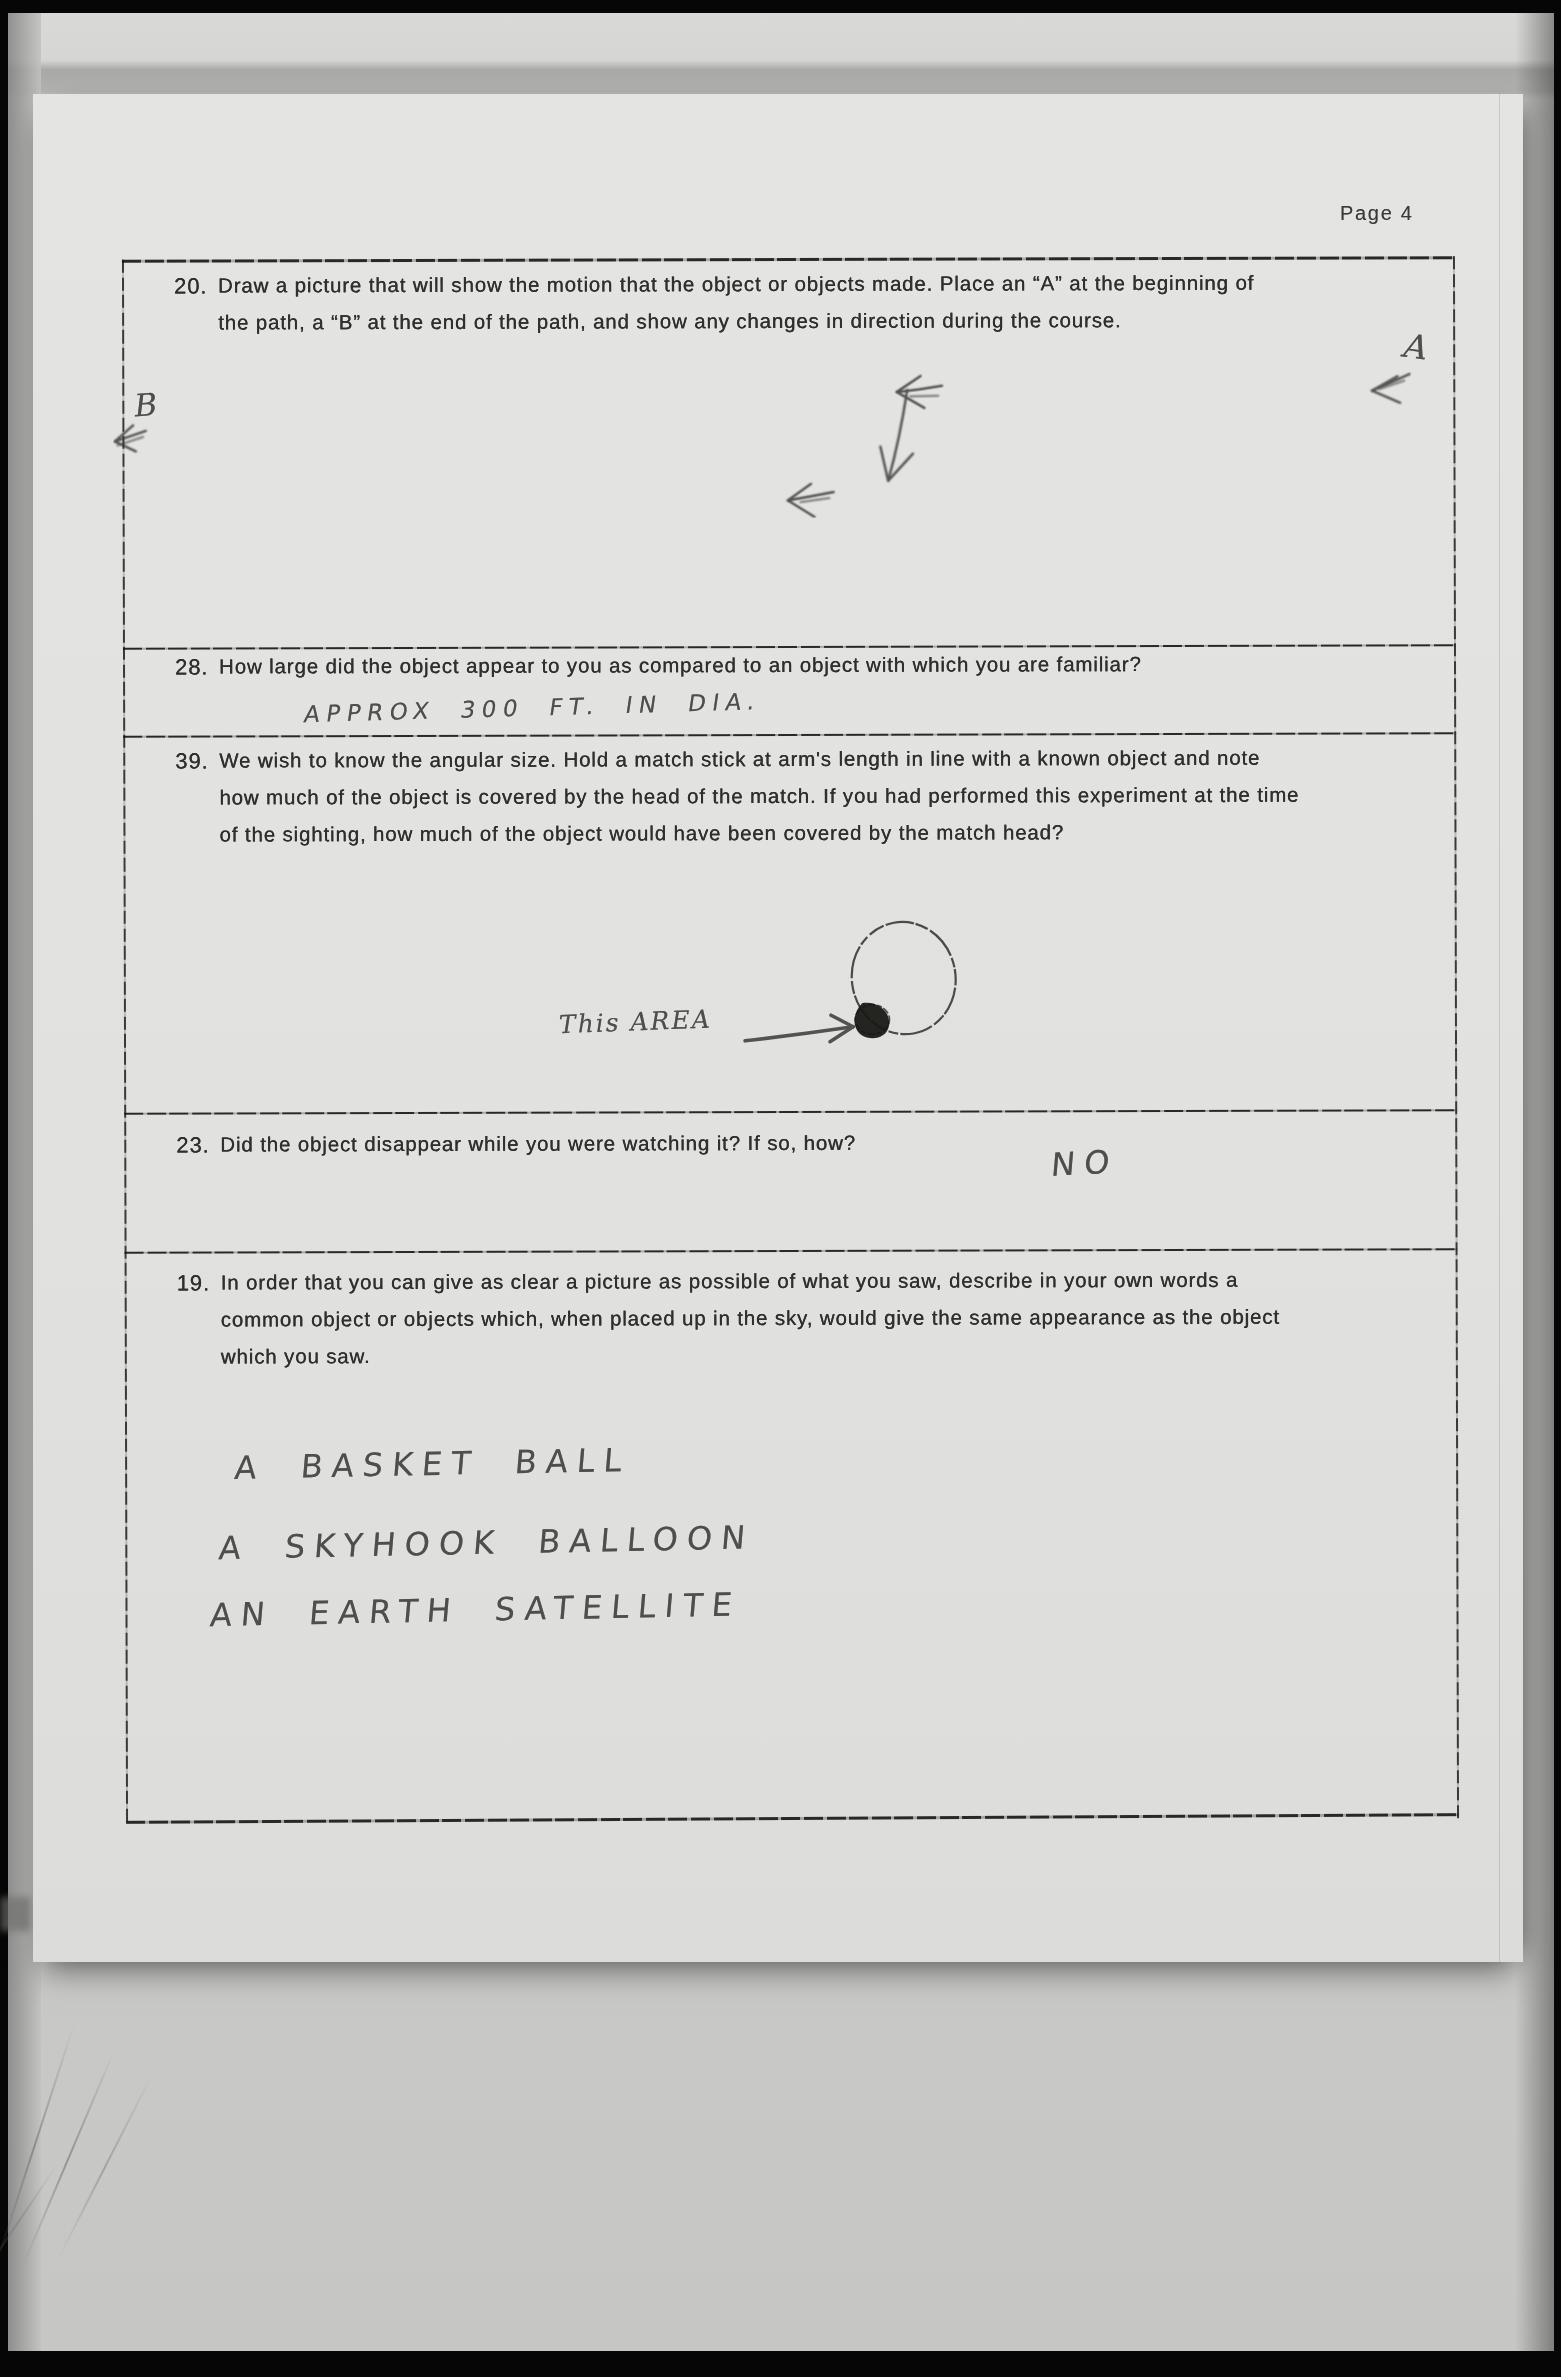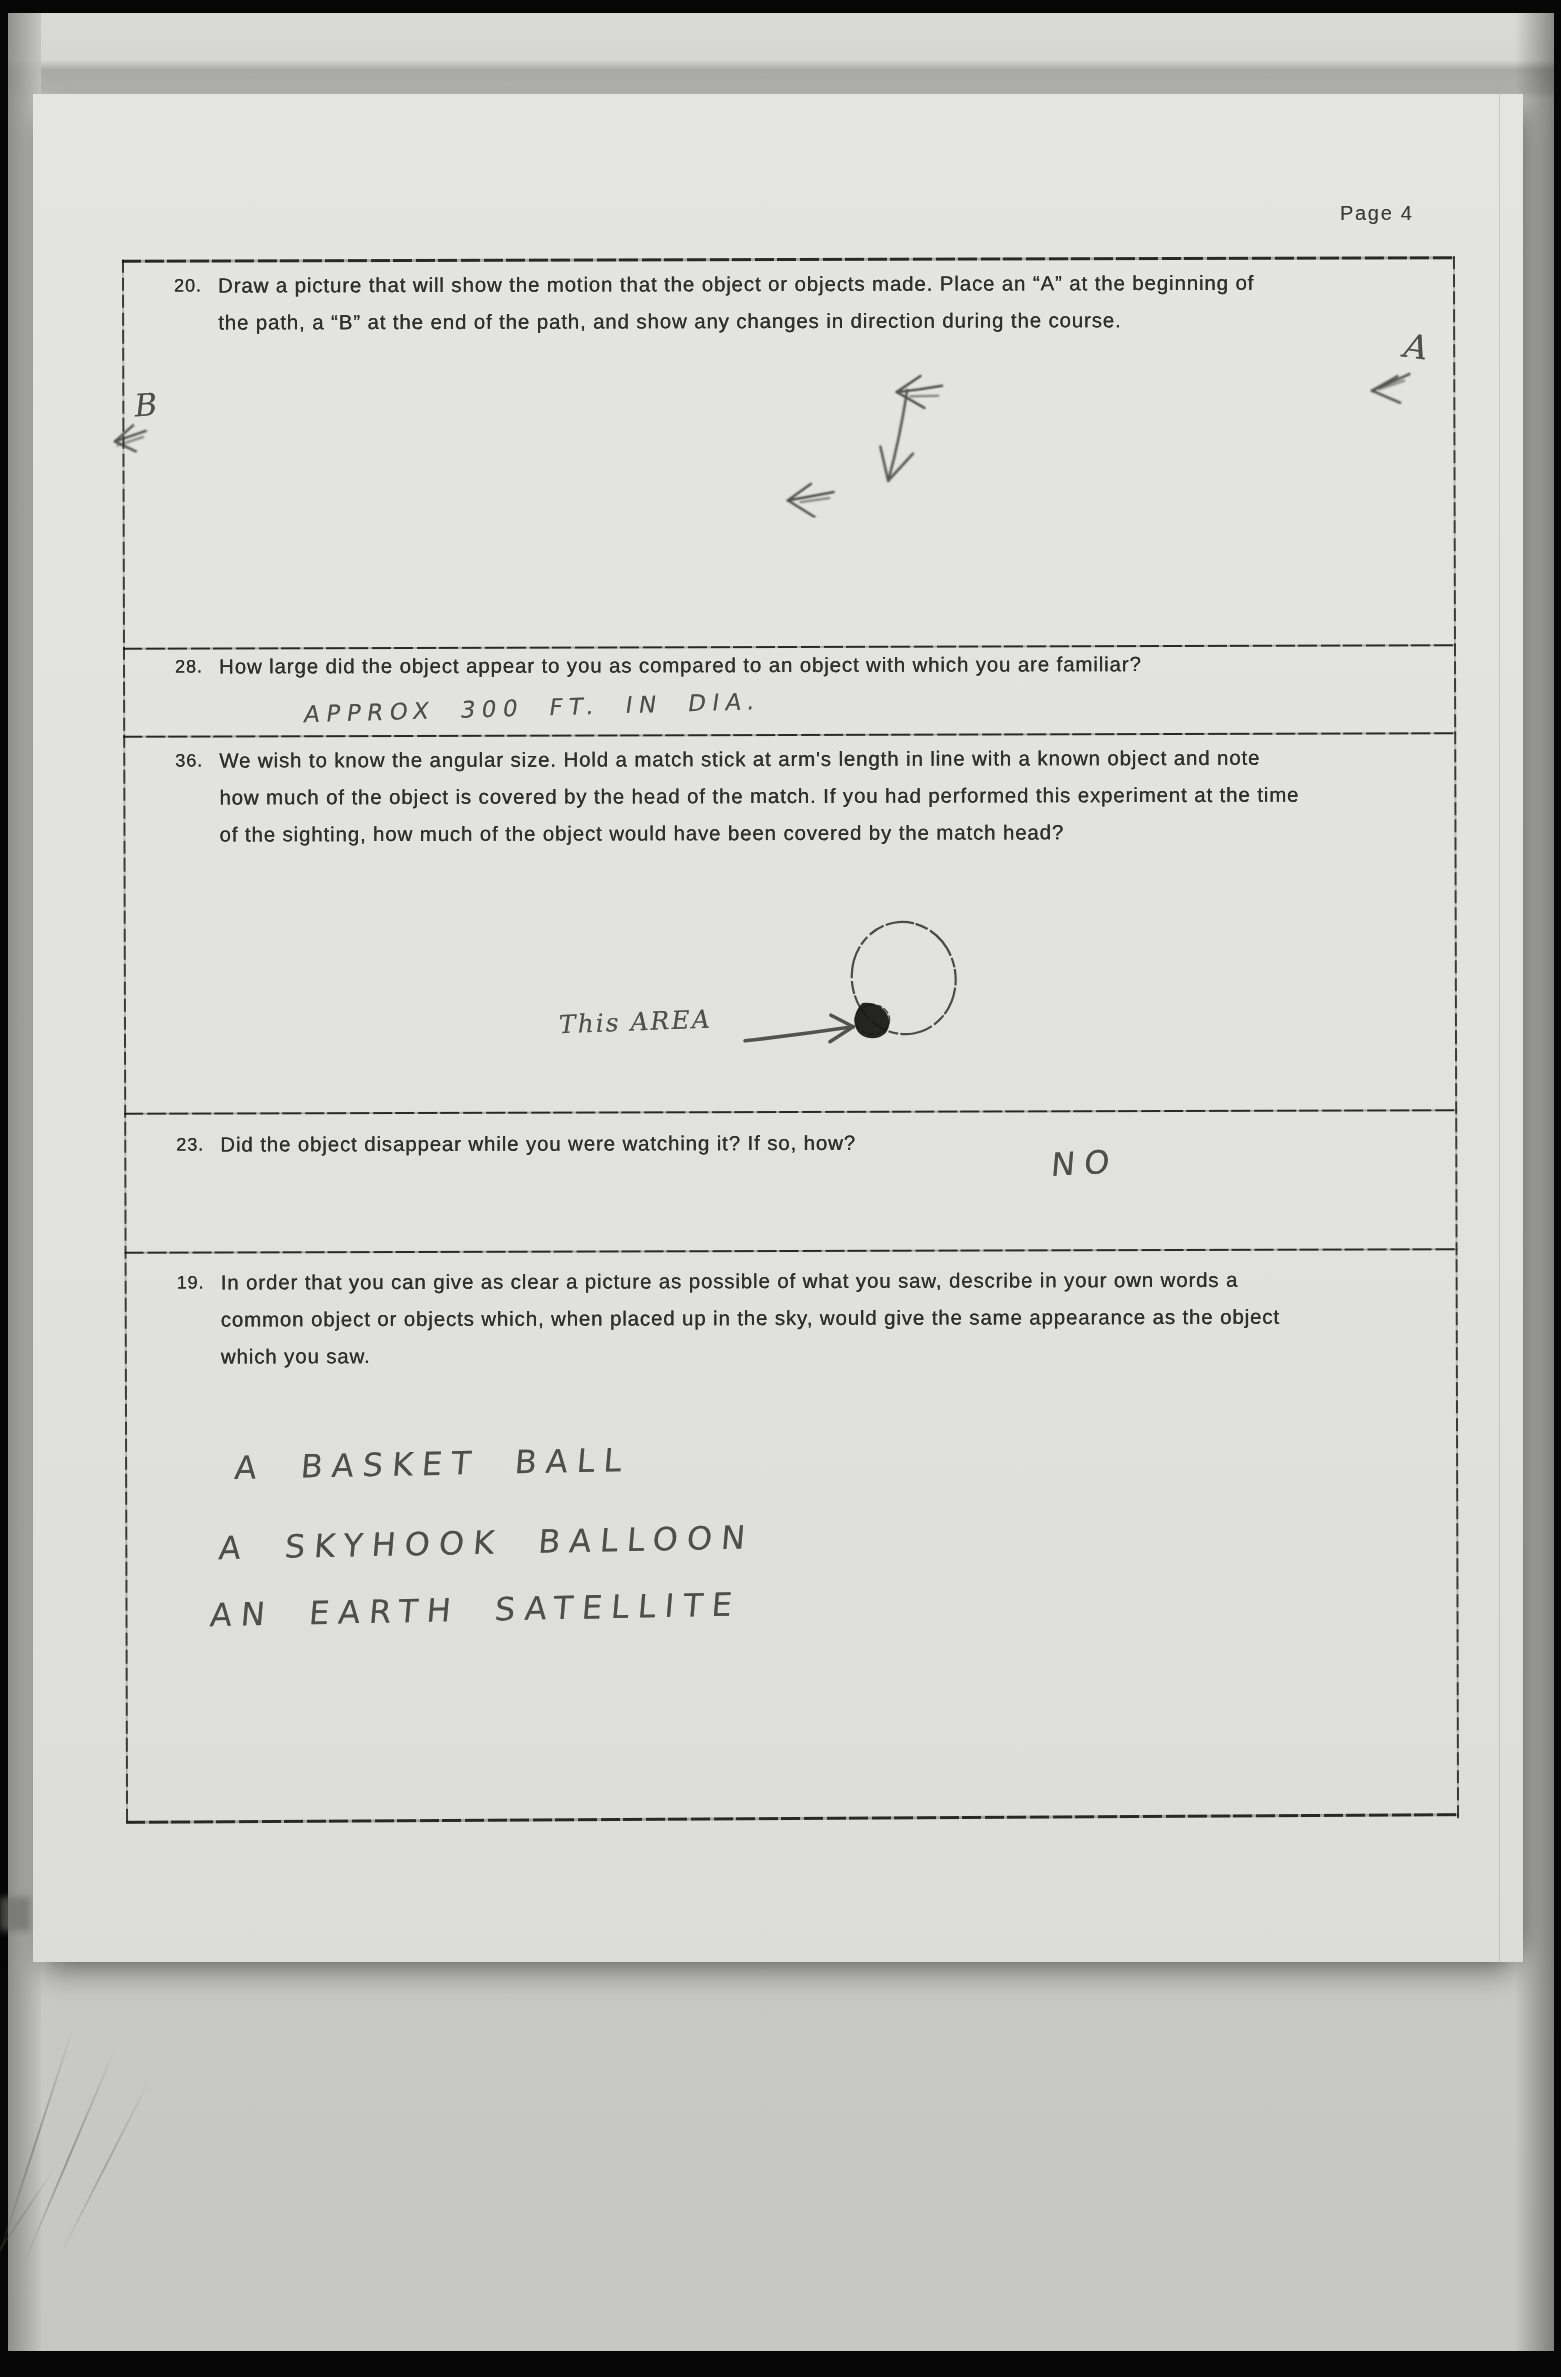--- a/index.html
+++ b/index.html
@@ -29,21 +29,21 @@
      filter:blur(0.2px);}
   .b-top{top:0;height:2.8px;}
   .b-bottom{bottom:0;height:2.8px;transform:rotate(-0.18deg);}
   .b-left,.b-right{position:absolute;top:0;width:2.2px;height:100%;
      background:repeating-linear-gradient(180deg,rgba(20,20,18,.82) 0 13.2px,rgba(20,20,18,.2) 13.2px 17.6px);
      filter:blur(0.2px);}
   .b-left{left:0;}
   .b-right{right:0;}
   
   .q{position:absolute;left:52px;display:flex;align-items:flex-start;color:#2f2f2d;}
-  .qnum{flex:none;width:44px;font-size:18px;line-height:37px;letter-spacing:0.9px;
+  .qnum{flex:none;width:44px;font-size:22px;line-height:37px;letter-spacing:0.9px;
      text-shadow:0.3px 0 0 rgba(47,47,45,.9),0 0 0.6px rgba(47,47,45,.4);}
   .qline{font-size:20.4px;line-height:37px;letter-spacing:0.9px;white-space:nowrap;
      text-shadow:0.3px 0 0 rgba(47,47,45,.9),0 0 0.6px rgba(47,47,45,.4);}
   
   .hw{position:absolute;color:#4e4e4c;white-space:nowrap;
      font-family:"DejaVu Sans",sans-serif;
      text-shadow:0 0 0.6px rgba(80,80,78,.55);}
   .hw-caps{letter-spacing:.28em;word-spacing:.5em;transform:skewX(-6deg) rotate(-1deg);}
   .hw-script{font-family:"DejaVu Serif",serif;font-style:italic;}
   .sketch{position:absolute;left:-27.6px;top:-27.6px;pointer-events:none;}
@@ -87,21 +87,21 @@
       </div>
 
       <div class="q" style="top:389px;">
         <span class="qnum">28.</span>
         <div>
           <div class="qline">How large did the object appear to you as compared to an object with which you are familiar?</div>
         </div>
       </div>
 
       <div class="q" style="top:483px;">
-        <span class="qnum">36.</span>
+        <span class="qnum">39.</span>
         <div>
           <div class="qline">We wish to know the angular size.  Hold a match stick at arm's length in line with a known object and note</div>
           <div class="qline">how much of the object is covered by the head of the match.  If you had performed this experiment at the time</div>
           <div class="qline">of the sighting, how much of the object would have been covered by the match head?</div>
         </div>
       </div>
 
       <div class="q" style="top:867px;">
         <span class="qnum">23.</span>
         <div>

